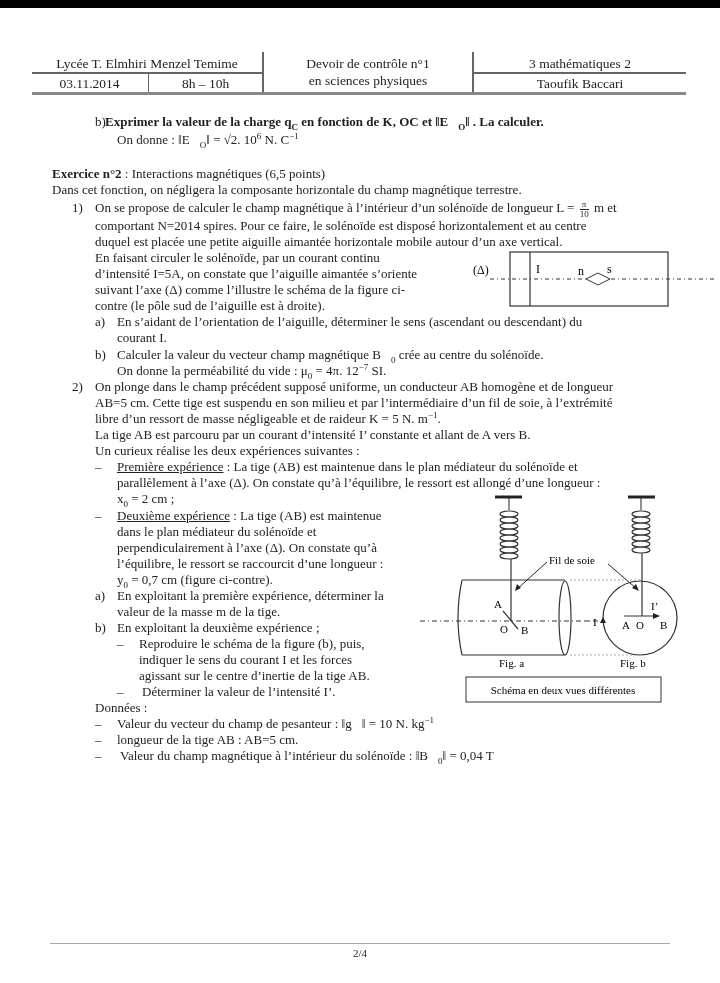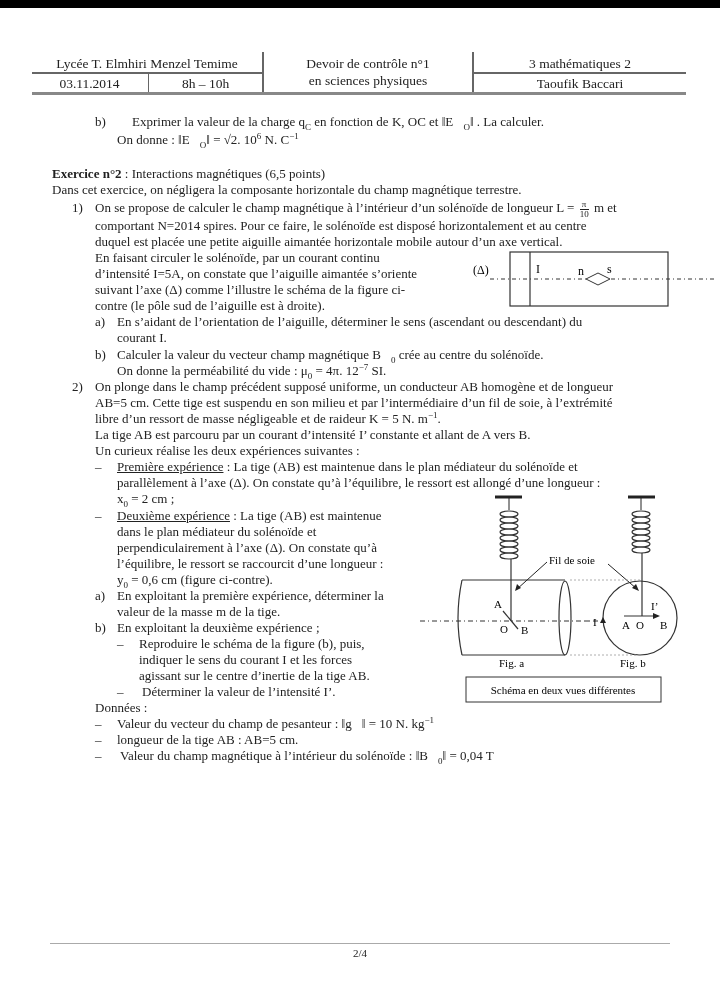--- a/index.html
+++ b/index.html
@@ -32,31 +32,31 @@
   <div class="hcell" style="left:264px;top:55px;width:208px;">Devoir de contrôle n°1</div>
   <div class="hcell" style="left:264px;top:72px;width:208px;">en sciences physiques</div>
   <div class="hline" style="left:472px;top:52px;width:2px;height:40px;"></div>
   <div class="hcell" style="left:474px;top:55px;width:212px;">3 mathématiques 2</div>
   <div class="hline" style="left:474px;top:72px;width:212px;height:2px;"></div>
   <div class="hcell" style="left:474px;top:75px;width:212px;">Taoufik Baccari</div>
   <div class="hline" style="left:32px;top:92px;width:654px;height:3px;background:#888;"></div>
 </div>
 
 <div class="line" style="left:95px;top:114px;">b)</div>
-<div class="line" style="left:132px;top:114px;">
+<div class="line" style="left:105px;top:114px;font-weight:bold;">
   <span>Exprimer la valeur de la charge q</span><sub>C</sub><span> en fonction de K, OC et ‖E⃗</span><sub>O</sub><span>‖ . La calculer.</span>
 </div>
 <div class="line" style="left:117px;top:132px;">
   <span>On donne : ‖E⃗</span><sub>O</sub><span>‖ = √2. 10</span><sup>6</sup><span> N. C</span><sup>−1</sup>
 </div>
 
 <div class="line" style="left:52px;top:166px;">
   <span class="b">Exercice n°2</span><span> : Interactions magnétiques (6,5 points)</span>
 </div>
-<div class="line" style="left:52px;top:182px;">Dans cet exercice, on négligera la composante horizontale du champ magnétique terrestre.</div>
+<div class="line" style="left:52px;top:182px;">Dans cet fonction, on négligera la composante horizontale du champ magnétique terrestre.</div>
 
 <div class="line" style="left:72px;top:200px;">1)</div>
 <div class="line" style="left:95px;top:200px;">
   <span>On se propose de calculer le champ magnétique à l’intérieur d’un solénoïde de longueur L = </span><span style="display:inline-block;vertical-align:middle;text-align:center;font-size:9px;line-height:9px;margin:0 2px;"><span style="display:block;border-bottom:1px solid #222;">π</span><span style="display:block;">10</span></span><span> m et</span>
 </div>
 <div class="line" style="left:95px;top:218px;">comportant N=2014 spires. Pour ce faire, le solénoïde est disposé horizontalement et au centre</div>
 <div class="line" style="left:95px;top:234px;">duquel est placée une petite aiguille aimantée horizontale mobile autour d’un axe vertical.</div>
 <div class="line" style="left:95px;top:250px;text-align:right;">En faisant circuler le solénoïde, par un courant continu</div>
 <div class="line" style="left:95px;top:266px;">d’intensité I=5A, on constate que l’aiguille aimantée s’oriente</div>
 <div class="line" style="left:95px;top:282px;">suivant l’axe (Δ) comme l’illustre le schéma de la figure ci-</div>
@@ -103,21 +103,21 @@
 </div>
 
 <div class="line" style="left:95px;top:508px;">–</div>
 <div class="line" style="left:117px;top:508px;">
   <span class="u">Deuxième expérience</span><span> : La tige (AB) est maintenue</span>
 </div>
 <div class="line" style="left:117px;top:524px;">dans le plan médiateur du solénoïde et</div>
 <div class="line" style="left:117px;top:540px;">perpendiculairement à l’axe (Δ). On constate qu’à</div>
 <div class="line" style="left:117px;top:556px;">l’équilibre, le ressort se raccourcit d’une longueur :</div>
 <div class="line" style="left:117px;top:572px;">
-  <span>y</span><sub>0</sub><span> = 0,6 cm (figure ci-contre).</span>
+  <span>y</span><sub>0</sub><span> = 0,7 cm (figure ci-contre).</span>
 </div>
 
 <div class="line" style="left:95px;top:588px;">a)</div>
 <div class="line" style="left:117px;top:588px;">En exploitant la première expérience, déterminer  la</div>
 <div class="line" style="left:117px;top:604px;">valeur de la masse m de la tige.</div>
 <div class="line" style="left:95px;top:620px;">b)</div>
 <div class="line" style="left:117px;top:620px;">En exploitant la deuxième expérience ;</div>
 <div class="line" style="left:117px;top:636px;">–</div>
 <div class="line" style="left:139px;top:636px;">Reproduire le schéma de la figure (b), puis,</div>
 <div class="line" style="left:139px;top:652px;">indiquer le sens du courant I et les forces</div>

